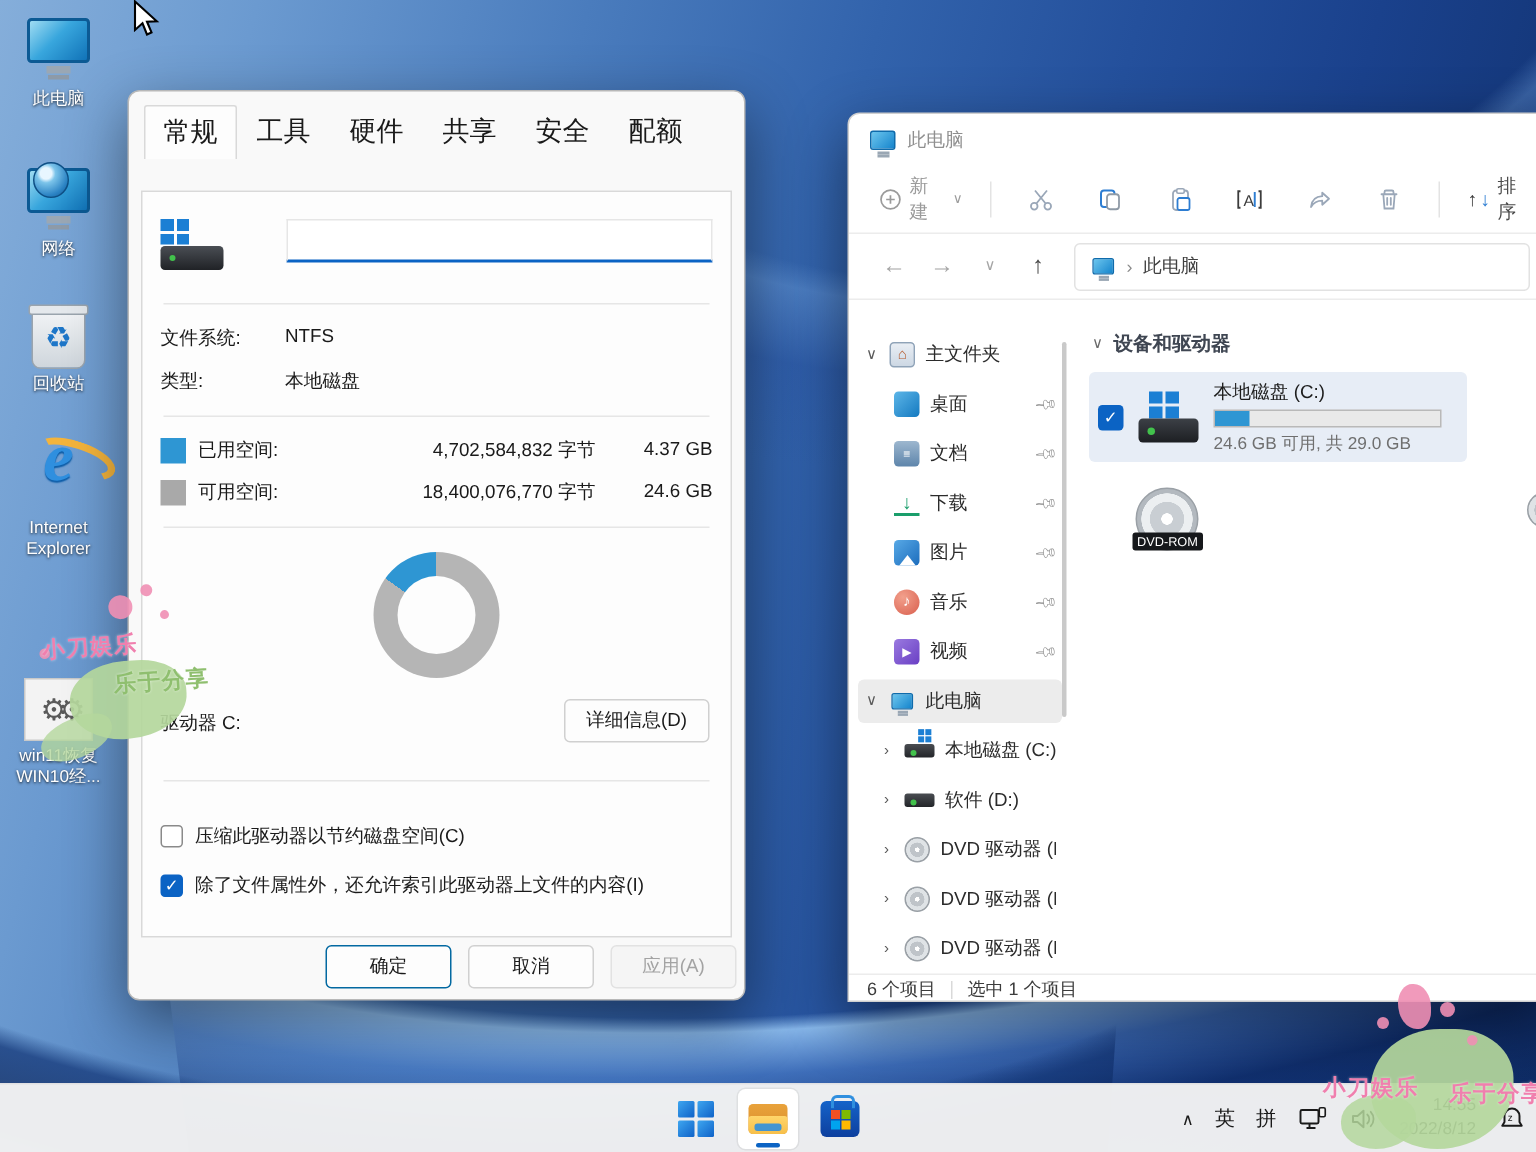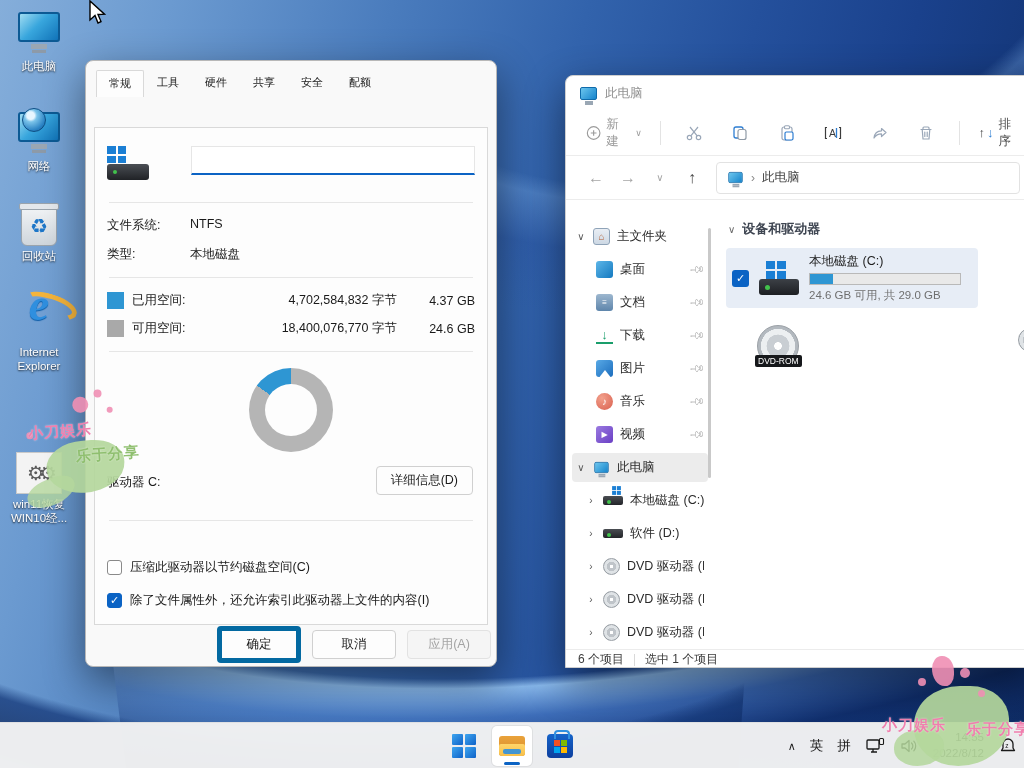--- a/index.html
+++ b/index.html
@@ -104,51 +104,51 @@
 
   
   #dialog { left:85px; top:60px; width:412px; height:607px; border-radius:8px; z-index:50; background:#f9f9f9; border:1px solid #b8b8b8; }
   .dlg-title { height:32px; display:flex; align-items:center; gap:8px; padding:0 12px; font-size:12.5px; color:#1a1a1a; }
   .dlg-title .x { margin-left:auto; font-size:17px; color:#3c3c3c; width:30px; text-align:center; }
   .dlg-drive-sm { position:relative; width:22px; height:16px; }
   .dlg-drive-sm .b { position:absolute; bottom:0; width:22px; height:9px; background:linear-gradient(180deg,#3c4046,#1d1f23); border-radius:2px; }
   .dlg-drive-sm .f { position:absolute; left:5px; top:0; width:10px; height:9px; display:grid; grid-template-columns:1fr 1fr; gap:1px; }
   .dlg-drive-sm .f i { background:#1b7fd4; }
   .tabs { display:flex; padding:8px 0 0 10px; position:relative; z-index:2; }
-  .tab { font-size:11px; color:#1a1a1a; padding:5px 12px 6px; border:1px solid transparent; border-bottom:none; }
+  .tab { font-size:18px; color:#1a1a1a; padding:5px 12px 6px; border:1px solid transparent; border-bottom:none; }
   .tab.active { background:#fdfdfd; border-color:#d9d9d9; border-radius:2px 2px 0 0; position:relative; top:1px; }
   .panel { position:absolute; left:8px; right:8px; top:66px; height:498px; background:#fdfdfd; border:1px solid #d9d9d9; padding:18px 12px 0; }
   .big-drive { position:relative; width:42px; height:34px; }
   .big-drive .b { position:absolute; bottom:0; width:42px; height:16px; background:linear-gradient(180deg,#4a4e54,#202226); border-radius:3px; }
   .big-drive .b:after { content:""; position:absolute; left:6px; top:6px; width:4px; height:4px; border-radius:50%; background:#42c24c; }
   .big-drive .f { position:absolute; left:0; top:0; width:19px; height:17px; display:grid; grid-template-columns:1fr 1fr; gap:2px; }
   .big-drive .f i { background:#1b7fd4; }
   .name-row { display:flex; align-items:flex-start; gap:42px; }
   .name-input { flex:1; height:29px; border:1px solid #e6e6e6; border-bottom:2px solid #0b63c4; background:#fff; font-size:13px; padding:0 6px; outline:none; }
   .sep { height:1px; background:#e6e6e6; margin:14px 2px; }
   .kv { display:flex; font-size:12.5px; color:#1a1a1a; margin:12px 0; }
   .kv .k { width:83px; }
-  .space-row { display:flex; align-items:center; font-size:12.5px; color:#1a1a1a; margin:11px 0; }
+  .space-row { display:flex; font-size:12.5px; color:#1a1a1a; margin:11px 0; }
   .swatch { width:17px; height:17px; margin-right:8px; }
   .space-row .k { width:75px; }
   .space-row .bytes { flex:1; text-align:right; }
   .space-row .gb { width:78px; text-align:right; }
   .donut-wrap { display:flex; justify-content:center; margin:16px 0 10px; }
   .donut { width:84px; height:84px; border-radius:50%; position:relative; }
   .donut:after { content:""; position:absolute; inset:16px; border-radius:50%; background:#fdfdfd; }
   .drive-line { position:relative; height:30px; margin-top:14px; }
   .drive-line .dl { position:absolute; left:0; right:0; text-align:left; font-size:12.5px; color:#1a1a1a; top:8px; }
   .btn { font-size:12.5px; color:#1a1a1a; background:#fdfdfd; border:1px solid #d0d0d0; border-radius:4px; padding:5px 14px; }
   .btn.detail { position:absolute; right:2px; top:0; }
   .chk-row { display:flex; align-items:center; gap:8px; font-size:12.5px; color:#1a1a1a; margin:16px 0; }
   .chk { width:15px; height:15px; border:1px solid #8a8a8a; border-radius:3px; background:#fff; flex:0 0 15px; }
   .chk.on { background:#0b63c4; border-color:#0b63c4; color:#fff; font-size:11px; display:flex; align-items:center; justify-content:center; }
   .dlg-foot { position:absolute; left:0; right:0; bottom:0; height:43px; display:flex; justify-content:flex-end; align-items:center; gap:11px; padding-right:5px; }
   .btn.w { width:84px; text-align:center; padding:5px 0; }
-  .btn.primary { border:5px solid #0369a1; }
+  .btn.primary { border:1px solid #0369a1; }
   .btn.disabled { color:#a3a3a3; background:#f5f5f5; border-color:#e2e2e2; }
 
   
   #taskbar { position:absolute; left:0; right:0; bottom:0; height:46px; background:rgba(243,243,243,.97); border-top:1px solid rgba(0,0,0,.05); z-index:40; }
   .tb-center { position:absolute; left:50%; top:0; height:46px; transform:translateX(-50%); display:flex; align-items:center; gap:8px; z-index:42; }
   .tb-btn { width:40px; height:40px; border-radius:5px; display:flex; align-items:center; justify-content:center; position:relative; }
   .tb-btn.open { background:#fff; box-shadow:0 0 0 1px rgba(0,0,0,.06); }
   .tb-btn.open:after { content:""; position:absolute; bottom:1px; left:50%; transform:translateX(-50%); width:16px; height:3px; border-radius:2px; background:#0b63c4; }
   .startlogo { width:24px; height:24px; display:grid; grid-template-columns:1fr 1fr; gap:2px; }
   .startlogo i { background:linear-gradient(135deg,#3ea6f0,#0f62c8); border-radius:1px; }
@@ -454,21 +454,21 @@
     </div>
     <div class="sep"></div>
     <div class="donut-wrap">
         <div class="donut" style="background: conic-gradient(rgb(181, 181, 181) 0deg, rgb(181, 181, 181) 305.64deg, rgb(46, 150, 211) 305.64deg, rgb(46, 150, 211) 360deg);"></div>
       </div>
     <div class="drive-line">
       <span class="dl">驱动器 C:</span>
       <button class="btn detail">详细信息(D)</button>
     </div>
     <div class="sep" style="margin-top:24px"></div>
-    <div class="chk-row" style="margin-top:38px">
+    <div class="chk-row" style="margin-top:28px">
       <span class="chk"></span>
       <span>压缩此驱动器以节约磁盘空间(C)</span>
     </div>
     <div class="chk-row">
       <span class="chk on">✓</span>
       <span>除了文件属性外，还允许索引此驱动器上文件的内容(I)</span>
     </div>
   </div>
   <div class="dlg-foot">
     <button class="btn w primary">确定</button>

